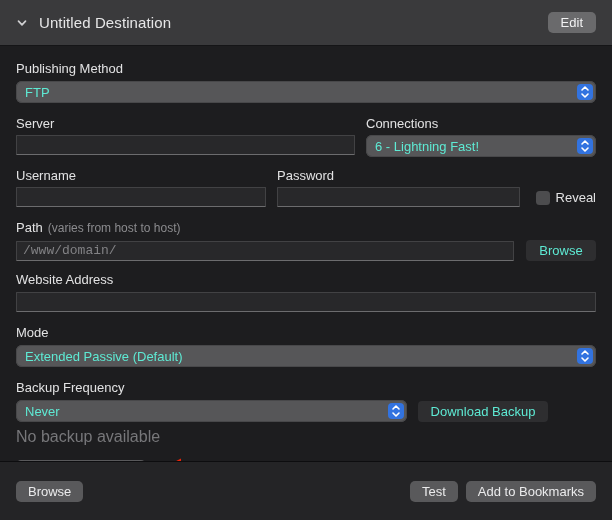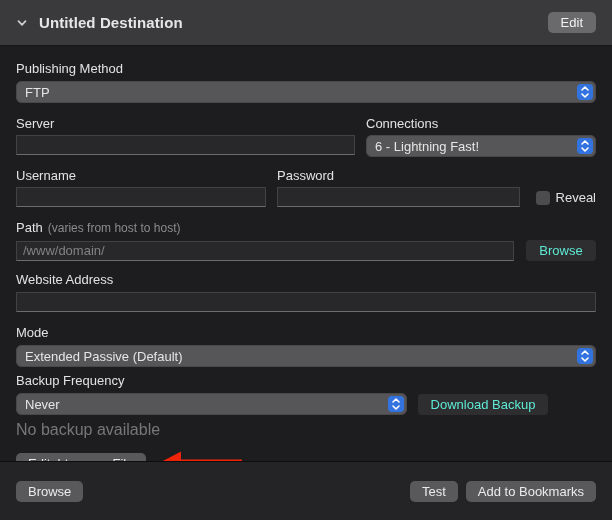--- a/index.html
+++ b/index.html
@@ -16,54 +16,54 @@
 
   
   .header {
     height:46px; flex:0 0 46px;
     background:#3a3a3c;
     border-bottom:1px solid #151517;
     display:flex; align-items:center;
     padding:0 16px;
   }
   .header .chev { display:flex; align-items:center; margin-right:11px; }
-  .header .title { font-size:15px; font-weight:bold; color:#e6e6e7; letter-spacing:.1px; }
+  .header .title { font-size:15px; font-weight:normal; color:#e6e6e7; letter-spacing:.1px; }
   .btn-edit {
     margin-left:auto;
     background:#6a6a6c; color:#f2f2f3;
     border:none; border-radius:5px;
     height:21px; padding:0 13px;
     font-size:13px; font-family:inherit;
     display:flex; align-items:center;
   }
 
   
   .content { flex:1 1 auto; padding:0 16px; overflow:hidden; }
   .lbl { display:block; color:#e2e2e3; font-size:13px; line-height:16px; }
   .hint { color:#8b8b8e; font-size:12px; margin-left:5px; }
 
   .field {
     width:100%; height:20px;
     background:#28282a;
     border:1px solid #424244;
     border-bottom-color:#6c6c6e;
     border-radius:1px;
-    color:#dcdcdd; font-size:13px; font-family:Liberation Sans, sans-serif;
+    color:#dcdcdd; font-size:13px; font-family:Liberation Mono, monospace;
     padding:0 6px; outline:none;
   }
   .field::placeholder { color:#828285; }
 
   .popup {
     position:relative;
     height:22px;
     background:#565658;
     border-radius:6px;
     display:flex; align-items:center;
     padding:0 24px 0 9px;
-    color:#e5e5e5;
+    color:#5eead4;
     box-shadow:0 0 0 1px #48484a inset;
     cursor:default;
   }
   .popup .popup-val { white-space:nowrap; overflow:hidden; }
   .popup .stepper {
     position:absolute; right:3px; top:3px;
     width:16px; height:16px;
     background:#3273e0;
     border-radius:4px;
     display:flex; align-items:center; justify-content:center;
@@ -115,21 +115,21 @@
   .path-field-row { display:flex; margin-top:4px; align-items:center; }
   .path-field-row .field { flex:1; }
   .path-field-row .btn-disabled { margin-left:12px; width:70px; }
 
   .group-web { margin-top:11px; }
   .group-web .field { margin-top:4px; }
 
   .group-mode { margin-top:13px; }
   .group-mode .popup { margin-top:4px; }
 
-  .group-backup { margin-top:6px; }
+  .group-backup { margin-top:13px; }
   .backup-row { display:flex; margin-top:4px; align-items:center; }
   .backup-row .popup { width:391px; }
   .backup-row .btn-disabled { margin-left:11px; width:130px; }
   .backup-status { margin-top:6px; color:#77777a; font-size:16px; }
 
   .htaccess-row { margin-top:10px; display:flex; align-items:center; }
   .htaccess-row .arrow { margin-left:13px; display:block; }
 
   
   .footer {

